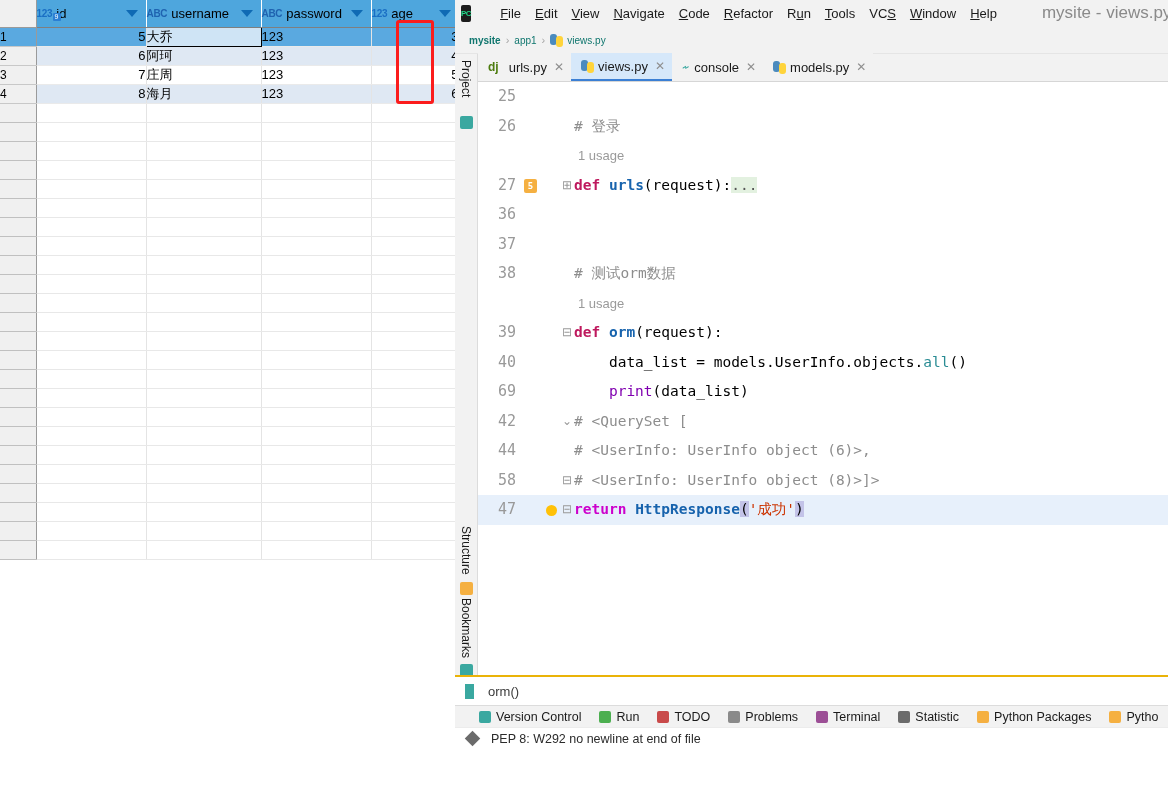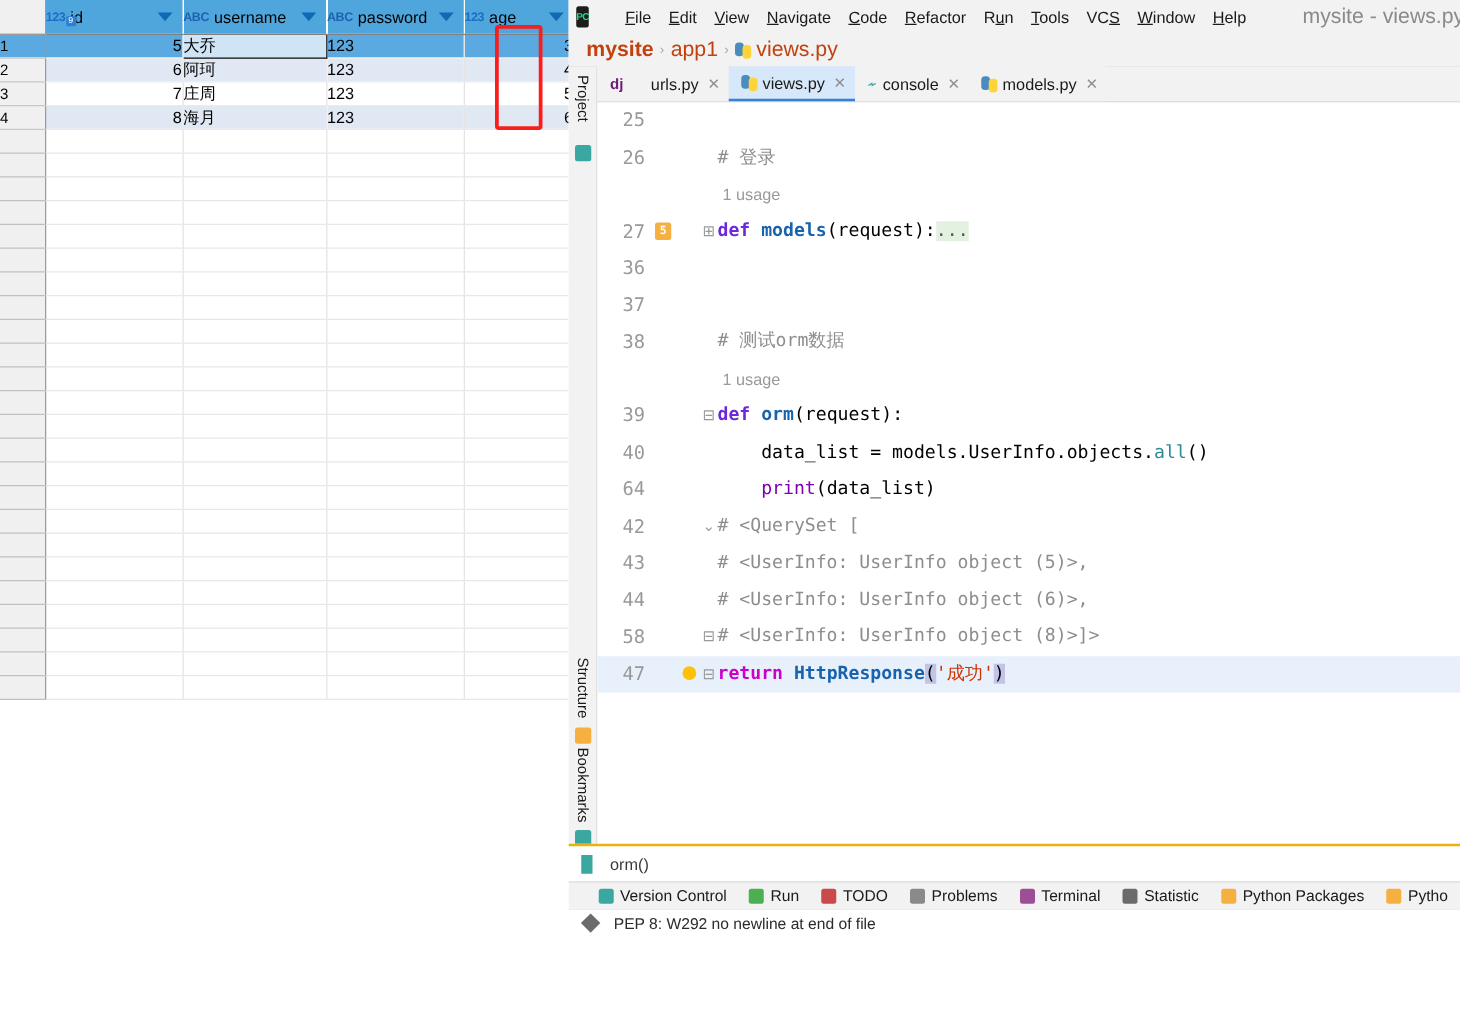--- a/index.html
+++ b/index.html
@@ -164,21 +164,21 @@
   }
 
   
   #crumbbar {
     height: 27px;
     background: #f2f2f2;
     display: flex; align-items: center;
     padding-left: 14px;
     border-bottom: 1px solid #dededea0;
   }
-  #crumbbar .crumb { font-size: 17px; color: #c2410c; }
+  #crumbbar .crumb { font-size: 10px; color: #0f766e; }
   #crumbbar .crumb.bold { font-weight: bold; }
   #crumbbar .sep { color: #a6a6a6; margin: 0 5px; font-size: 11px; }
   .py-ico {
     display: inline-block;
     width: 13px; height: 13px;
     position: relative;
     margin-right: 4px;
     vertical-align: -2px;
   }
   .py-ico::before, .py-ico::after {
@@ -232,24 +232,24 @@
     background: #d6e8fa;
     border-bottom: 2px solid #3b7fd4;
   }
   .tab .tclose {
     margin-left: 7px;
     color: #8e8e8e;
     font-size: 12px;
   }
   .dj-ico {
     display: inline-block;
-    color: #701a75;
+    color: #4d7c0f;
     font-weight: bold;
     font-size: 12px;
-    margin-right: 22px;
+    margin-right: 10px;
   }
   .con-ico {
     display: inline-block;
     color: #3aa8a0;
     font-size: 12px;
     margin-right: 5px;
     transform: scaleX(-1);
   }
 
   
@@ -284,21 +284,21 @@
     font-family: "Liberation Sans", sans-serif;
   }
   .code { position: absolute; left: 96px; }
   .inlay {
     position: absolute; left: 96px;
     color: #9a9a9a;
     font-family: "Liberation Sans", sans-serif;
     font-size: 13px;
   }
   
-  .k-def   { color: #6d28d9; font-weight: bold; }
+  .k-def   { color: #be185d; font-weight: bold; }
   .k-fn    { color: #1763ad; font-weight: bold; }
   .k-ret   { color: #cc00cc; font-weight: bold; }
   .k-print { color: #8000b0; }
   .k-all   { color: #2a8c94; }
   .k-plain { color: #000000; }
   .k-cmt   { color: #8d8d8d; }
   .k-str   { color: #cc3300; }
   .k-http  { color: #1763ad; font-weight: bold; }
   .ellipsis-box { background: #e3f1e0; color: #555; }
   .sel-par { background: #c3c3e8; }
@@ -678,30 +678,29 @@
           <span>models.py</span>
           <span class="tclose">✕</span>
         </div>
       </div>
 
     <div id="editor">
       <div id="code-lines">
           <div class="eline"><span class="lno">25</span><span class="code"></span></div>
           <div class="eline"><span class="lno">26</span><span class="code"><span class="k-cmt"># 登录</span></span></div>
           <div class="eline"><span class="inlay" style="left:100px">1 usage</span></div>
-          <div class="eline"><span class="lno">27</span><span class="gutter-ico"><span class="html-ico">5</span></span><span class="fold">⊞</span><span class="code"><span class="k-def">def</span> <span class="k-fn">models</span><span class="k-plain">(request):</span><span class="ellipsis-box">...</span></span></div>
+          <div class="eline"><span class="lno">27</span><span class="gutter-ico"><span class="html-ico">5</span></span><span class="fold">⊞</span><span class="code"><span class="k-def">def</span> <span class="k-fn">urls</span><span class="k-plain">(request):</span><span class="ellipsis-box">...</span></span></div>
           <div class="eline"><span class="lno">36</span><span class="code"></span></div>
           <div class="eline"><span class="lno">37</span><span class="code"></span></div>
           <div class="eline"><span class="lno">38</span><span class="code"><span class="k-cmt"># 测试orm数据</span></span></div>
           <div class="eline"><span class="inlay" style="left:100px">1 usage</span></div>
           <div class="eline"><span class="lno">39</span><span class="fold">⊟</span><span class="code"><span class="k-def">def</span> <span class="k-fn">orm</span><span class="k-plain">(request):</span></span></div>
           <div class="eline"><span class="lno">40</span><span class="code"><span class="k-plain">    data_list = models.UserInfo.objects.</span><span class="k-all">all</span><span class="k-plain">()</span></span></div>
-          <div class="eline"><span class="lno">64</span><span class="code"><span class="k-plain">    </span><span class="k-print">print</span><span class="k-plain">(data_list)</span></span></div>
+          <div class="eline"><span class="lno">69</span><span class="code"><span class="k-plain">    </span><span class="k-print">print</span><span class="k-plain">(data_list)</span></span></div>
           <div class="eline"><span class="lno">42</span><span class="fold">⌄</span><span class="code"><span class="k-cmt"># &lt;QuerySet [</span></span></div>
-          <div class="eline"><span class="lno">43</span><span class="code"><span class="k-cmt"># &lt;UserInfo: UserInfo object (5)&gt;,</span></span></div>
           <div class="eline"><span class="lno">44</span><span class="code"><span class="k-cmt"># &lt;UserInfo: UserInfo object (6)&gt;,</span></span></div>
           <div class="eline"><span class="lno">58</span><span class="fold">⊟</span><span class="code"><span class="k-cmt"># &lt;UserInfo: UserInfo object (8)&gt;]&gt;</span></span></div>
           <div class="eline hl"><span class="lno">47</span><span class="gutter-ico" style="left:68px"><span class="bulb"></span></span><span class="fold">⊟</span><span class="code"><span class="k-ret">return</span> <span class="k-http">HttpResponse</span><span class="sel-par">(</span><span class="k-str">'成功'</span><span class="sel-par">)</span></span></div>
         </div>
 
     </div>
 
     <div id="botcrumb">
       <div id="bookmark-mark"></div>
       <span>orm()</span>

